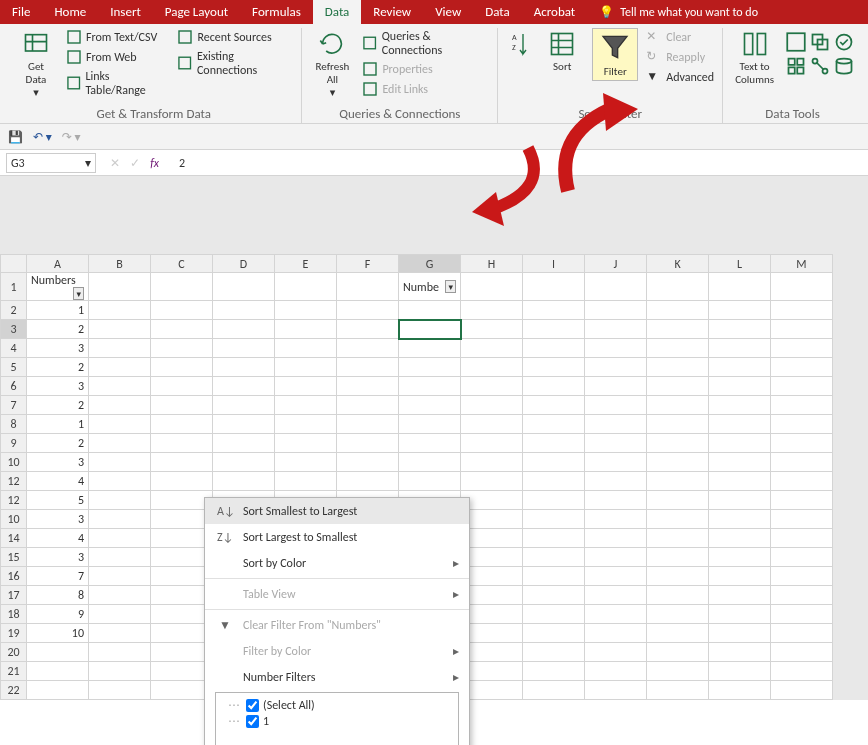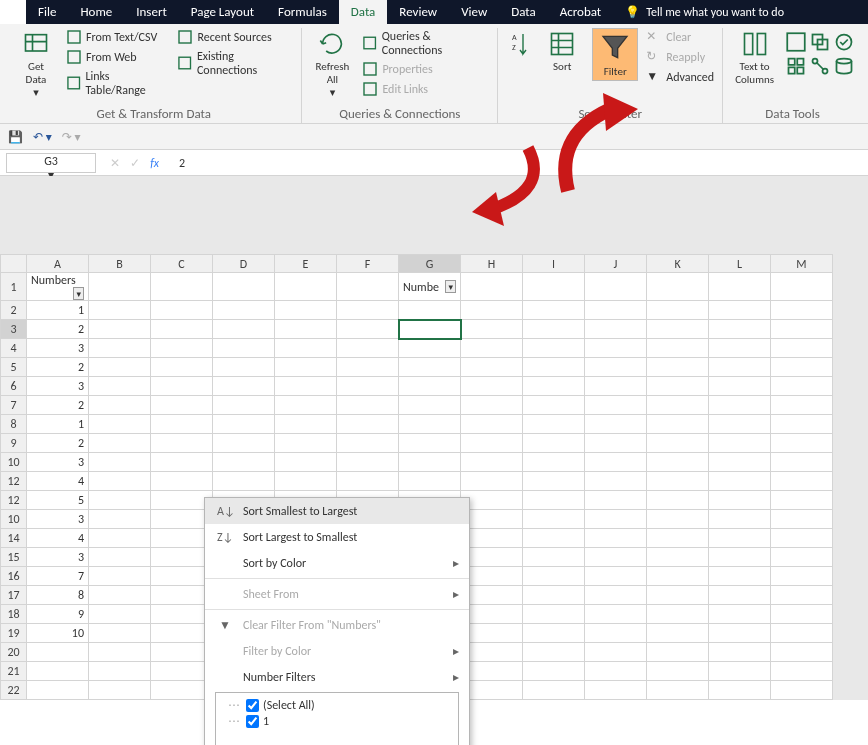--- a/index.html
+++ b/index.html
@@ -1,42 +1,42 @@
 <!DOCTYPE html>
 <html><head>
 <meta charset="utf-8">
 <style>
 * { margin: 0; padding: 0; box-sizing: border-box; font-family: "Segoe UI", Calibri, sans-serif; }
 body { background: #fff; font-size: 12px; color: #333; width: 868px; height: 745px; overflow: hidden; position: relative; }
 
 
-.tabs { background: #0f172a; display: flex; height: 24px; margin-left: 26px; }
+.tabs { background: #b91c1c; display: flex; height: 24px; }
 .tab { color: #fff; padding: 4px 12px; cursor: pointer; font-size: 13px; }
 .tab.active { background: #f3f3f3; color: #217346; font-weight: 500; }
 .tab-tell { display: flex; align-items: center; gap: 6px; padding: 4px 12px; color: #fff; }
 
 
 .ribbon { background: #f3f3f3; border-bottom: 1px solid #d4d4d4; height: 100px; display: flex; padding: 4px 6px 0; }
 .group { border-right: 1px solid #d4d4d4; padding: 0 8px; display: flex; flex-direction: column; }
 .group-body { flex: 1; display: flex; gap: 8px; align-items: flex-start; }
 .group-label { text-align: center; font-size: 13px; color: #666; padding: 2px 0; }
 .big-btn { display: flex; flex-direction: column; align-items: center; justify-content: center; padding: 2px 4px; cursor: pointer; font-size: 11px; text-align: center; min-width: 44px; }
 .big-btn .icon-lg { width: 28px; height: 28px; margin-bottom: 2px; }
 .mini-list { display: flex; flex-direction: column; gap: 2px; }
 .mini-item { display: flex; align-items: center; gap: 4px; font-size: 12px; color: #333; cursor: pointer; padding: 1px 0; }
 .mini-item.disabled { color: #aaa; cursor: default; }
 .mini-item .icon-sm { width: 16px; height: 16px; }
-.filter-box { background: #fdba74; border: 1px solid #bbb; padding: 2px 6px; display: flex; flex-direction: column; align-items: center; }
+.filter-box { background: #fef9c3; border: 1px solid #bbb; padding: 2px 6px; display: flex; flex-direction: column; align-items: center; }
 
 
 .qat { background: #f3f3f3; height: 26px; display: flex; align-items: center; gap: 10px; padding: 0 8px; border-bottom: 1px solid #d4d4d4; }
 
 
 .formula-bar { height: 26px; display: flex; align-items: center; border-bottom: 1px solid #d4d4d4; background: #fff; }
-.namebox { width: 90px; border: 1px solid #ccc; height: 20px; margin-left: 6px; padding: 0 4px; font-size: 12px; display: flex; align-items: center; justify-content: space-between; flex-direction: column; }
+.namebox { width: 90px; border: 1px solid #ccc; height: 20px; margin-left: 6px; padding: 0 4px; font-size: 12px; display: flex; align-items: center; justify-content: space-between; }
 .fx-icons { display: flex; gap: 10px; margin: 0 14px; color: #999; }
 .fx-icons span { cursor: pointer; }
 .formula-val { padding: 0 6px; font-size: 12px; }
 
 
 .sheet-wrap { position: relative; background: #e8e8e8; }
 .sheet-pad { height: 78px; }
 .grid { border-collapse: collapse; background: #fff; }
 .grid th, .grid td { border: 1px solid #d4d4d4; font-size: 12px; font-weight: normal; }
 .corner { width: 26px; height: 18px; background: #f0f0f0; }
@@ -260,21 +260,21 @@
 </div>
 
 <div class="formula-bar">
   <div class="namebox">
       <span>G3</span>
       <span>▾</span>
     </div>
   <div class="fx-icons">
     <span style="color:#ccc">✕</span>
     <span style="color:#ccc">✓</span>
-    <span style="color:#3b82f6;font-style:italic">fx</span>
+    <span style="color:#701a75;font-style:italic">fx</span>
   </div>
   <div class="formula-val">2</div>
 </div>
 
 <div class="sheet-wrap">
   <div class="sheet-pad"></div>
   <table class="grid" id="grid">
       <tbody>
         <tr>
           <th class="corner"></th>
@@ -701,21 +701,21 @@
         <span>Sort Largest to Smallest</span>
       </div>
     <div class="menu-item">
         <span class="sm-icon"></span>
         <span>Sort by Color</span>
         <span class="menu-arrow">▸</span>
       </div>
     <div class="menu-sep"></div>
     <div class="menu-item disabled">
         <span class="sm-icon"></span>
-        <span>Sheet From</span>
+        <span>Table View</span>
         <span class="menu-arrow">▸</span>
       </div>
     <div class="menu-sep"></div>
     <div class="menu-item disabled">
         <span class="sm-icon">▼</span>
         <span>Clear Filter From "Numbers"</span>
       </div>
     <div class="menu-item disabled">
         <span class="sm-icon"></span>
         <span>Filter by Color</span>

